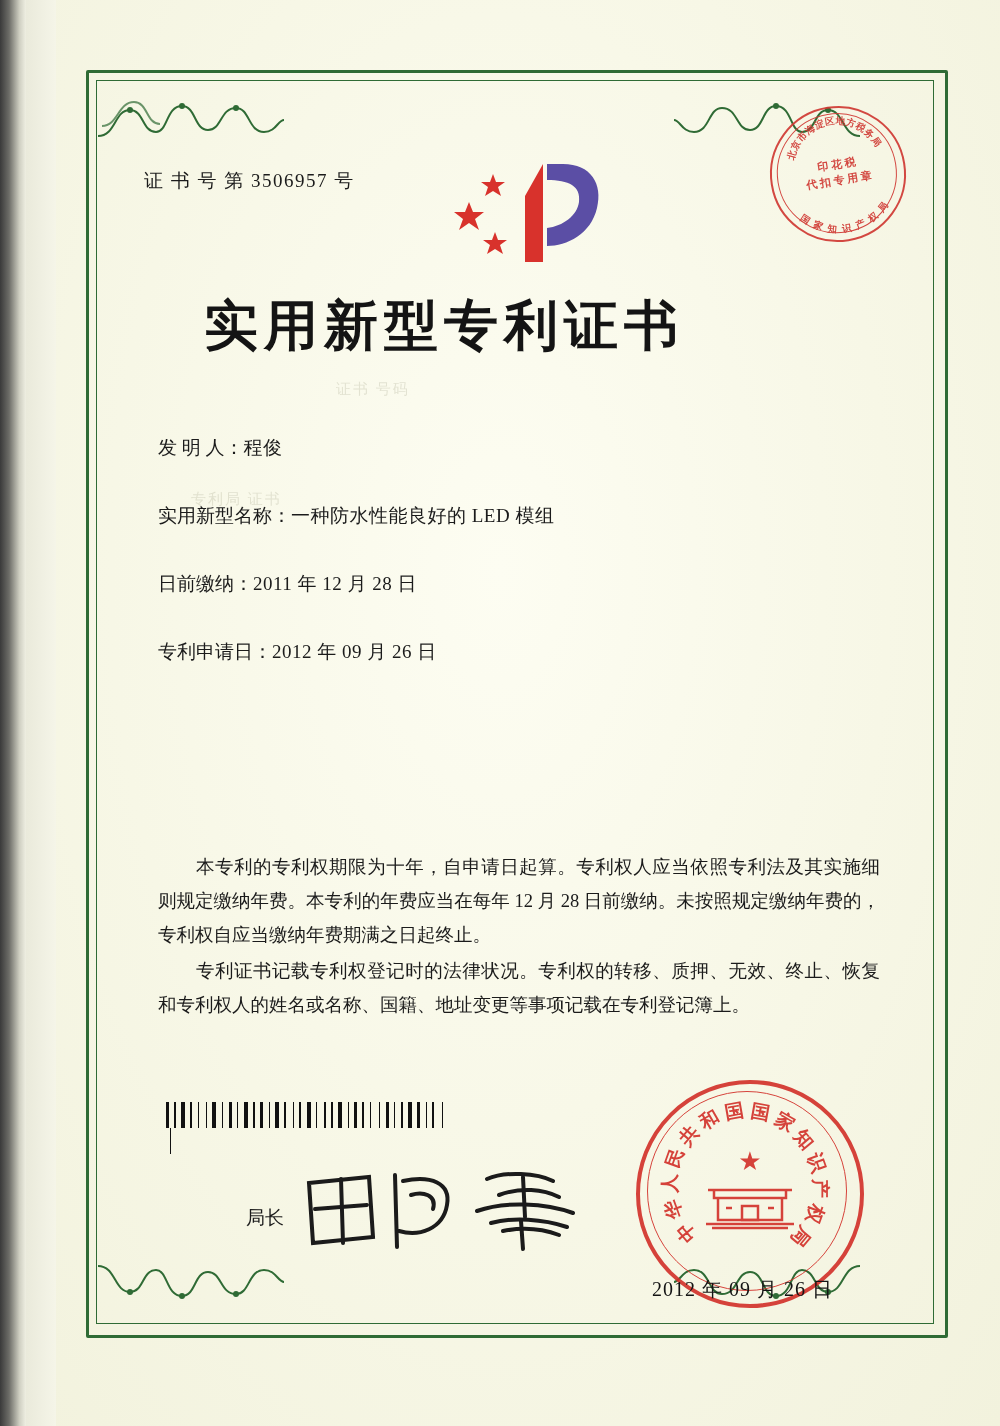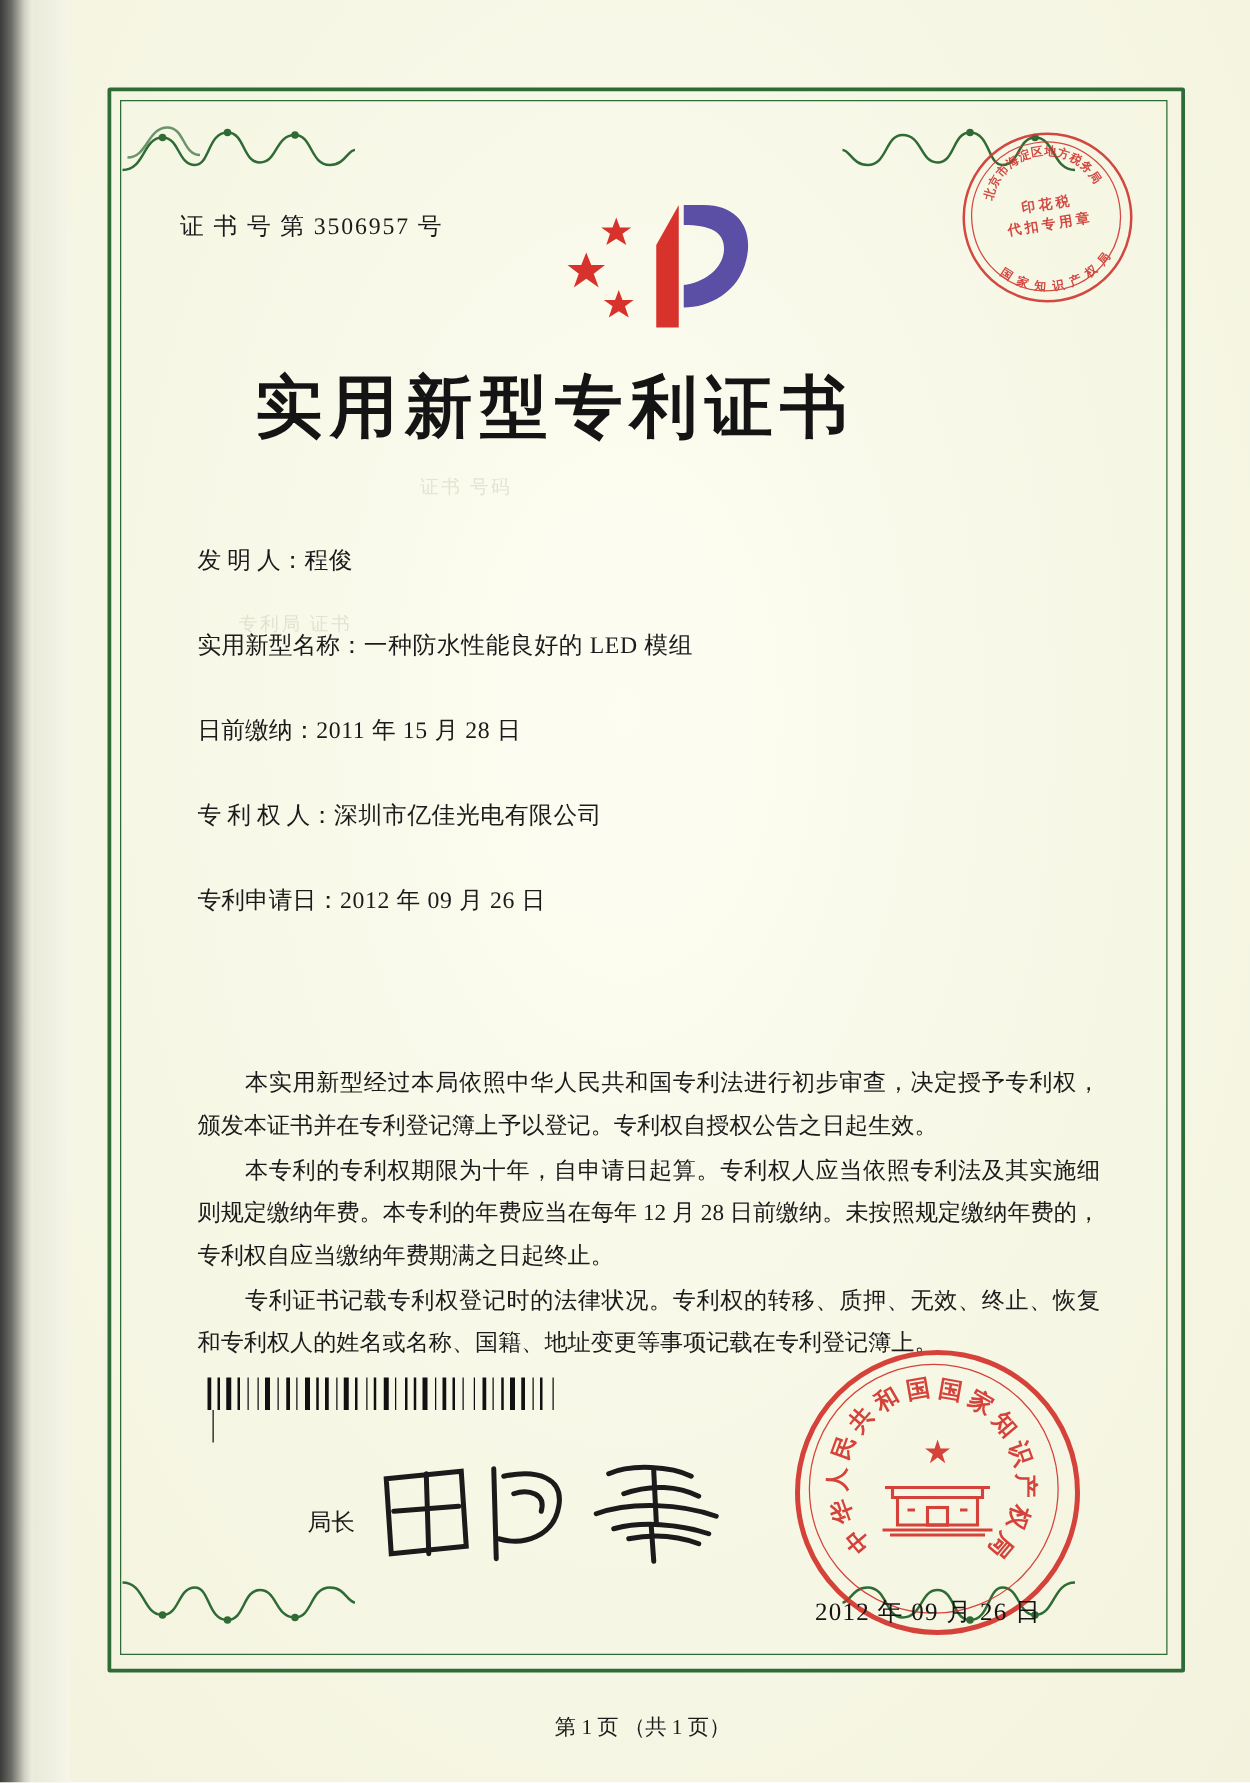--- a/index.html
+++ b/index.html
@@ -330,27 +330,25 @@
     </div>
 
     <div class="title">实用新型专利证书</div>
 
     <div class="ghost" style="left:240px; top:300px;">证书 号码</div>
     <div class="ghost" style="left:95px; top:410px;">专利局 证书</div>
 
     <div class="fields" id="fields">
         <div class="field"><span class="k">发  明  人：</span><span class="v">程俊</span></div>
         <div class="field"><span class="k">实用新型名称：</span><span class="v">一种防水性能良好的 LED 模组</span></div>
-        <div class="field"><span class="k">日前缴纳：</span><span class="v">2011 年 15 月 28 日</span></div>
-        <div class="field"><span class="k">专 利 权 人：</span><span class="v">深圳市亿佳光电有限公司</span></div>
+        <div class="field"><span class="k">日前缴纳：</span><span class="v">2011 年 12 月 28 日</span></div>
         <div class="field"><span class="k">专利申请日：</span><span class="v">2012 年 09 月 26 日</span></div>
       </div>
 
     <div class="paras" id="paras">
-        <p>本实用新型经过本局依照中华人民共和国专利法进行初步审查，决定授予专利权，颁发本证书并在专利登记簿上予以登记。专利权自授权公告之日起生效。</p>
         <p>本专利的专利权期限为十年，自申请日起算。专利权人应当依照专利法及其实施细则规定缴纳年费。本专利的年费应当在每年 12 月 28 日前缴纳。未按照规定缴纳年费的，专利权自应当缴纳年费期满之日起终止。</p>
         <p>专利证书记载专利权登记时的法律状况。专利权的转移、质押、无效、终止、恢复和专利权人的姓名或名称、国籍、地址变更等事项记载在专利登记簿上。</p>
       </div>
 
     <div class="barcode" id="barcode"><i style="width: 3px; background: rgb(17, 17, 17);"></i><i style="width: 1px; background: transparent;"></i><i style="width: 2px; background: rgb(17, 17, 17);"></i><i style="width: 1px; background: transparent;"></i><i style="width: 4px; background: rgb(17, 17, 17);"></i><i style="width: 1px; background: transparent;"></i><i style="width: 2px; background: rgb(17, 17, 17);"></i><i style="width: 2px; background: transparent;"></i><i style="width: 1px; background: rgb(17, 17, 17);"></i><i style="width: 3px; background: transparent;"></i><i style="width: 1px; background: rgb(17, 17, 17);"></i><i style="width: 1px; background: transparent;"></i><i style="width: 4px; background: rgb(17, 17, 17);"></i><i style="width: 2px; background: transparent;"></i><i style="width: 1px; background: rgb(17, 17, 17);"></i><i style="width: 2px; background: transparent;"></i><i style="width: 3px; background: rgb(17, 17, 17);"></i><i style="width: 1px; background: transparent;"></i><i style="width: 1px; background: rgb(17, 17, 17);"></i><i style="width: 2px; background: transparent;"></i><i style="width: 4px; background: rgb(17, 17, 17);"></i><i style="width: 1px; background: transparent;"></i><i style="width: 2px; background: rgb(17, 17, 17);"></i><i style="width: 1px; background: transparent;"></i><i style="width: 3px; background: rgb(17, 17, 17);"></i><i style="width: 2px; background: transparent;"></i><i style="width: 1px; background: rgb(17, 17, 17);"></i><i style="width: 1px; background: transparent;"></i><i style="width: 4px; background: rgb(17, 17, 17);"></i><i style="width: 1px; background: transparent;"></i><i style="width: 2px; background: rgb(17, 17, 17);"></i><i style="width: 3px; background: transparent;"></i><i style="width: 1px; background: rgb(17, 17, 17);"></i><i style="width: 1px; background: transparent;"></i><i style="width: 2px; background: rgb(17, 17, 17);"></i><i style="width: 2px; background: transparent;"></i><i style="width: 4px; background: rgb(17, 17, 17);"></i><i style="width: 1px; background: transparent;"></i><i style="width: 1px; background: rgb(17, 17, 17);"></i><i style="width: 3px; background: transparent;"></i><i style="width: 2px; background: rgb(17, 17, 17);"></i><i style="width: 1px; background: transparent;"></i><i style="width: 2px; background: rgb(17, 17, 17);"></i><i style="width: 1px; background: transparent;"></i><i style="width: 4px; background: rgb(17, 17, 17);"></i><i style="width: 2px; background: transparent;"></i><i style="width: 1px; background: rgb(17, 17, 17);"></i><i style="width: 1px; background: transparent;"></i><i style="width: 3px; background: rgb(17, 17, 17);"></i><i style="width: 1px; background: transparent;"></i><i style="width: 2px; background: rgb(17, 17, 17);"></i><i style="width: 2px; background: transparent;"></i><i style="width: 1px; background: rgb(17, 17, 17);"></i><i style="width: 4px; background: transparent;"></i><i style="width: 1px; background: rgb(17, 17, 17);"></i><i style="width: 2px; background: transparent;"></i><i style="width: 3px; background: rgb(17, 17, 17);"></i><i style="width: 1px; background: transparent;"></i><i style="width: 1px; background: rgb(17, 17, 17);"></i><i style="width: 2px; background: transparent;"></i><i style="width: 2px; background: rgb(17, 17, 17);"></i><i style="width: 1px; background: transparent;"></i><i style="width: 4px; background: rgb(17, 17, 17);"></i><i style="width: 1px; background: transparent;"></i><i style="width: 3px; background: rgb(17, 17, 17);"></i><i style="width: 2px; background: transparent;"></i><i style="width: 1px; background: rgb(17, 17, 17);"></i><i style="width: 1px; background: transparent;"></i><i style="width: 2px; background: rgb(17, 17, 17);"></i><i style="width: 4px; background: transparent;"></i><i style="width: 1px; background: rgb(17, 17, 17);"></i><i style="width: 2px; background: transparent;"></i><i style="width: 1px; background: rgb(17, 17, 17);"></i><i style="width: 3px; background: transparent;"></i></div>
 
     <div class="sig-label">局长</div>
     <div class="signature">
       <svg width="320" height="90" viewBox="0 0 320 90">
         <g fill="none" stroke="#1b1b1b" stroke-width="4" stroke-linecap="round">
@@ -400,15 +398,14 @@
             <path d="M22,32 L28,32 M64,32 L70,32"></path>
             <path d="M2,48 L90,48"></path>
             <path d="M8,52 L84,52"></path>
           </g>
         </svg>
       </div>
     </div>
 
     <div class="issue-date">2012 年 09 月 26 日</div>
 
-    <div class="footer">第 1 页 （共 1 页）</div>
   </div>
 </div>
 
 </body></html>

